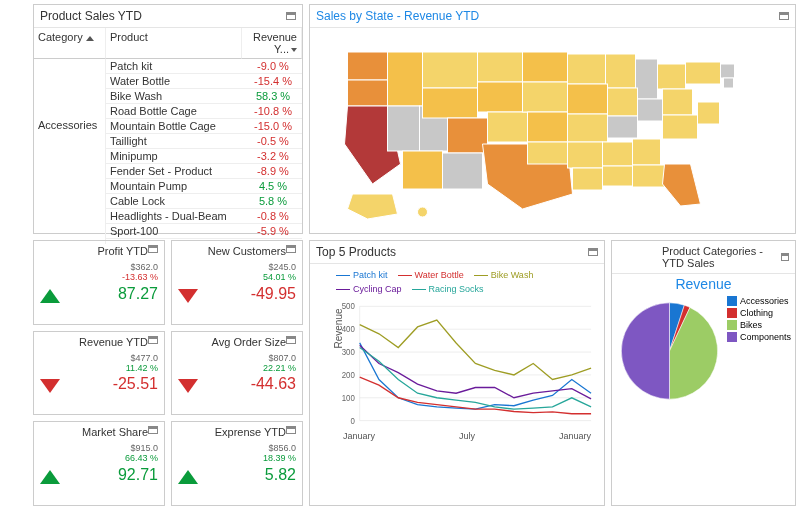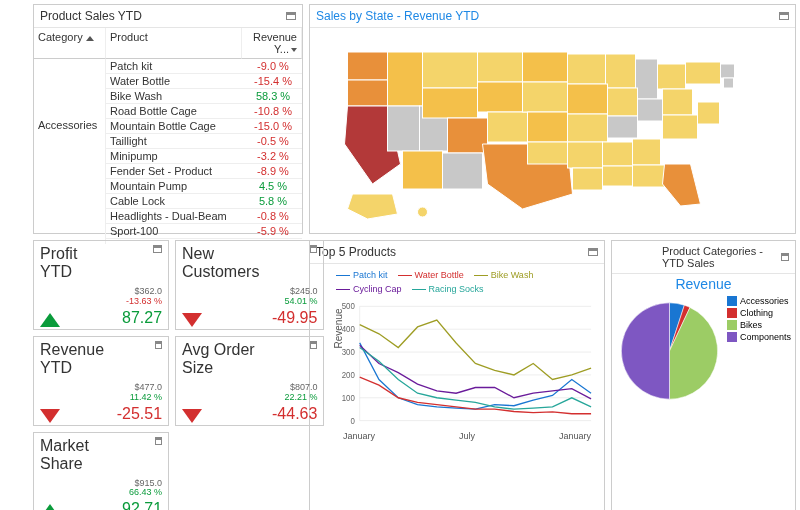--- a/index.html
+++ b/index.html
@@ -23,21 +23,21 @@
 .ps-rows { flex:1; }
 .ps-row { display:flex; border-bottom:1px solid #eee; }
 .ps-row .p { flex:1; padding:1px 4px; color:#333; }
 .ps-row .v { width:58px; padding:1px 4px; text-align:center; }
 .pos { color:#0a9b3b; }
 .neg { color:#d32f2f; }
 
 
 .kpi-grid { display:grid; grid-template-columns:1fr 1fr; grid-template-rows:repeat(3,1fr); gap:6px; }
 .kpi { border:1px solid #ccc; padding:4px 6px 2px; position:relative; }
-.kpi-title { font-size:16px; color:#333; display:flex; justify-content:flex-start;gap:48px; }
+.kpi-title { font-size:11px; color:#333; display:flex; justify-content:flex-end; }
 .kpi-sub { text-align:right; font-size:9px; color:#666; margin-top:6px; line-height:1.1; }
 .kpi-main { display:flex; align-items:flex-end; justify-content:space-between; margin-top:2px; }
 .kpi-val { font-size:16px; font-weight:300; }
 .arrow-up { width:0; height:0; border-left:10px solid transparent; border-right:10px solid transparent; border-bottom:14px solid #0a9b3b; }
 .arrow-dn { width:0; height:0; border-left:10px solid transparent; border-right:10px solid transparent; border-top:14px solid #d32f2f; }
 
 
 .right-top { grid-column:2; grid-row:1; }
 .right-bot { grid-column:2; grid-row:2; display:grid; grid-template-columns: 1fr 185px; gap:6px; }
 
@@ -238,20 +238,31 @@
         <div class="kpi-title">
           <span>Market Share</span>
           <span class="max-icon"></span>
         </div>
   <div class="kpi-sub">$915.0<br><span class="pos">66.43 %</span></div>
   <div class="kpi-main">
           <div class="arrow-up"></div>
           <div class="kpi-val pos">92.71</div>
         </div>
       </div>
+      <div class="kpi">
+        <div class="kpi-title">
+          <span>Exprense YTD</span>
+          <span class="max-icon"></span>
+        </div>
+  <div class="kpi-sub">$856.0<br><span class="pos">18.39 %</span></div>
+  <div class="kpi-main">
+          <div class="arrow-up"></div>
+          <div class="kpi-val pos">5.82</div>
+        </div>
+      </div>
     </div>
 
   <div class="right-bot">
     <div class="top5">
       <div class="panel-title">
         <span>Top 5 Products</span>
         <span class="max-icon"></span>
       </div>
       <div class="top5-body">
         <div class="legend5" id="leg5">

